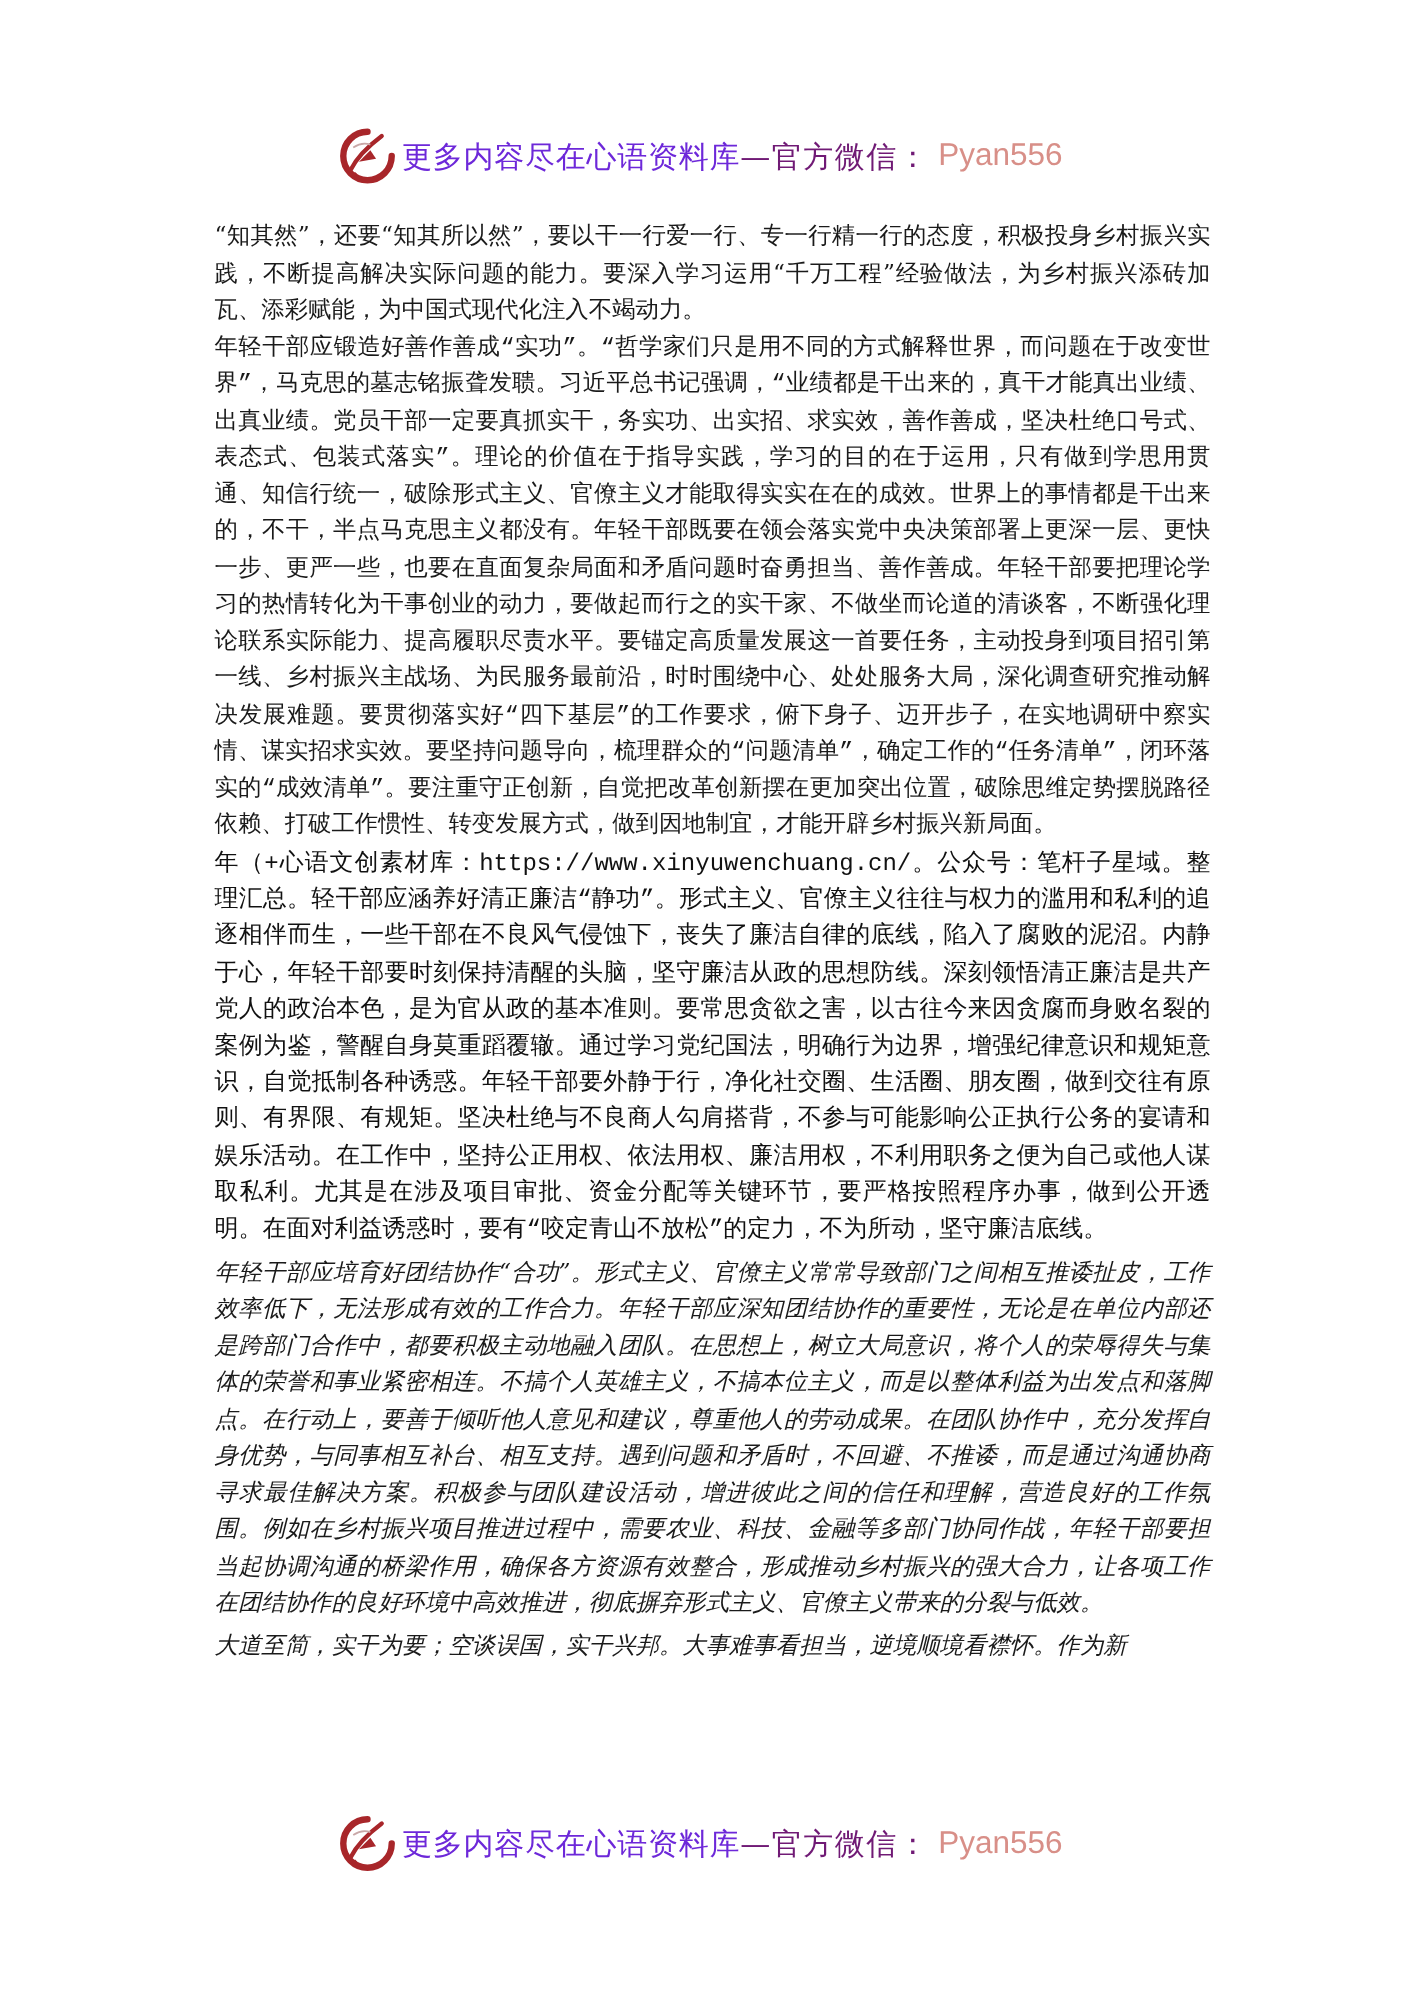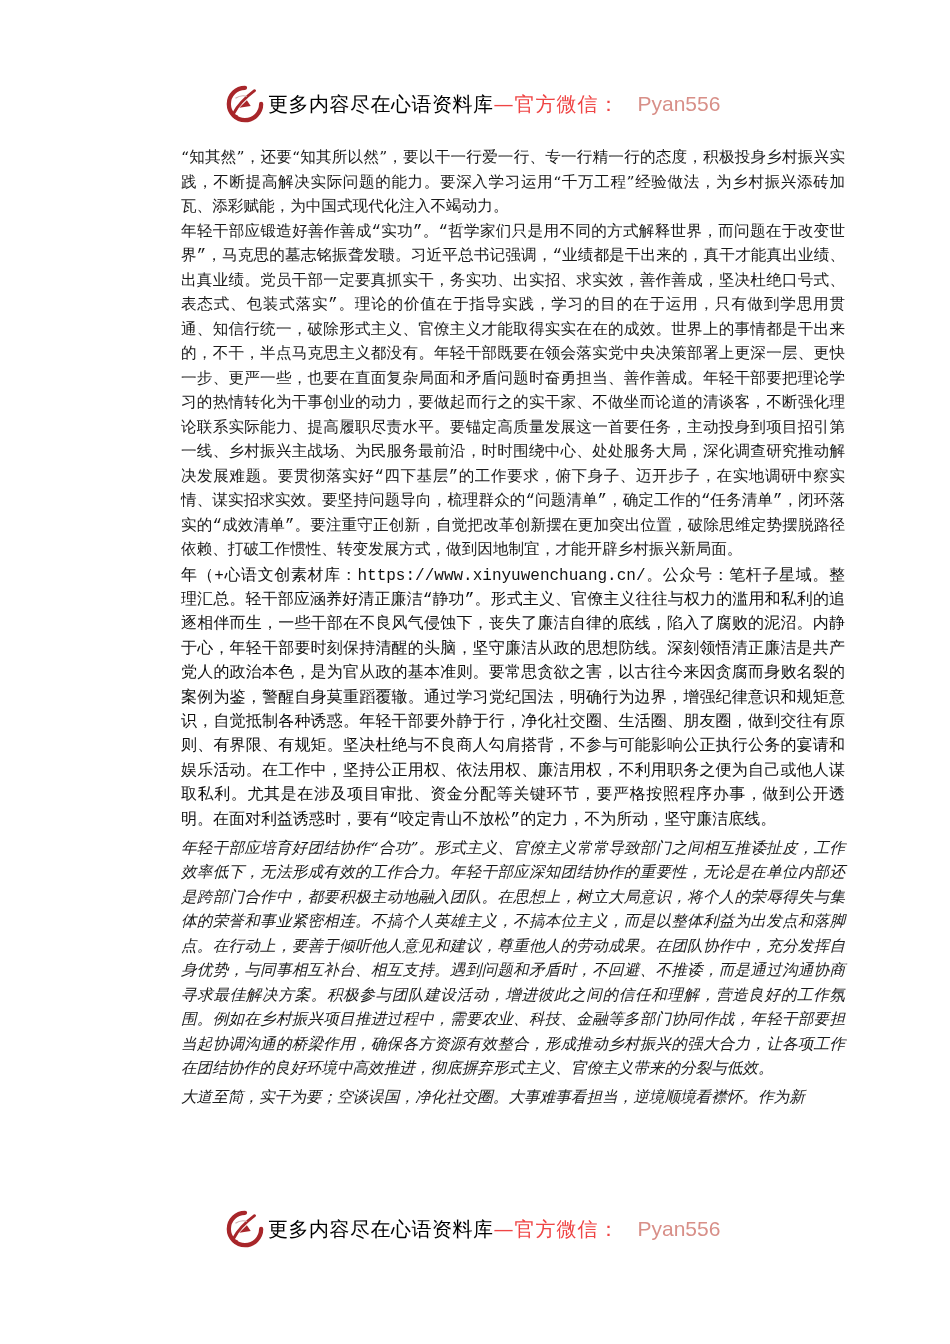--- a/index.html
+++ b/index.html
@@ -28,41 +28,40 @@
     .watermark.bottom { top: 1207px; }
     .wm-logo {
       width: 38px;
       height: 38px;
       margin-right: 4px;
       flex: 0 0 auto;
     }
     .wm-red {
       font-family: "DejaVu Serif", "Liberation Serif", serif;
       font-size: 20px;
-      color: #000000;
+      color: #6d28d9;
       letter-spacing: 0.5px;
     }
     .wm-gray {
       font-family: "DejaVu Serif", "Liberation Serif", serif;
       font-size: 20px;
-      color: #ef4444;
+      color: #701a75;
       letter-spacing: 1px;
     }
     .wm-id {
       font-family: "Liberation Sans", "DejaVu Sans", sans-serif;
       font-size: 21px;
       color: #d88f88;
-      margin-left: 18px;
+      margin-left: 6px;
     }
     .content {
       position: absolute;
       left: 143px;
       top: 145px;
       width: 664px;
-      margin-left: 38px;
     }
     .para {
       margin: 0;
       font-size: 15.6px;
       line-height: 24.5px;
       text-align: justify;
       text-justify: inter-character;
       word-break: break-all;
       font-family: "DejaVu Serif", "Liberation Serif", serif;
     }
@@ -95,21 +94,21 @@
   <span class="wm-red">更多内容尽在心语资料库</span>
   <span class="wm-gray">—官方微信：</span>
   <span class="wm-id">Pyan556</span>
 </div>
 
 <div class="content">
   <p class="para">“知其然”，还要“知其所以然”，要以干一行爱一行、专一行精一行的态度，积极投身乡村振兴实践，不断提高解决实际问题的能力。要深入学习运用“千万工程”经验做法，为乡村振兴添砖加瓦、添彩赋能，为中国式现代化注入不竭动力。</p>
   <p class="para tight-top">年轻干部应锻造好善作善成“实功”。“哲学家们只是用不同的方式解释世界，而问题在于改变世界”，马克思的墓志铭振聋发聩。习近平总书记强调，“业绩都是干出来的，真干才能真出业绩、出真业绩。党员干部一定要真抓实干，务实功、出实招、求实效，善作善成，坚决杜绝口号式、表态式、包装式落实”。理论的价值在于指导实践，学习的目的在于运用，只有做到学思用贯通、知信行统一，破除形式主义、官僚主义才能取得实实在在的成效。世界上的事情都是干出来的，不干，半点马克思主义都没有。年轻干部既要在领会落实党中央决策部署上更深一层、更快一步、更严一些，也要在直面复杂局面和矛盾问题时奋勇担当、善作善成。年轻干部要把理论学习的热情转化为干事创业的动力，要做起而行之的实干家、不做坐而论道的清谈客，不断强化理论联系实际能力、提高履职尽责水平。要锚定高质量发展这一首要任务，主动投身到项目招引第一线、乡村振兴主战场、为民服务最前沿，时时围绕中心、处处服务大局，深化调查研究推动解决发展难题。要贯彻落实好“四下基层”的工作要求，俯下身子、迈开步子，在实地调研中察实情、谋实招求实效。要坚持问题导向，梳理群众的“问题清单”，确定工作的“任务清单”，闭环落实的“成效清单”。要注重守正创新，自觉把改革创新摆在更加突出位置，破除思维定势摆脱路径依赖、打破工作惯性、转变发展方式，做到因地制宜，才能开辟乡村振兴新局面。</p>
   <p class="para sans tight-top">年（+心语文创素材库：https://www.xinyuwenchuang.cn/。公众号：笔杆子星域。整理汇总。轻干部应涵养好清正廉洁“静功”。形式主义、官僚主义往往与权力的滥用和私利的追逐相伴而生，一些干部在不良风气侵蚀下，丧失了廉洁自律的底线，陷入了腐败的泥沼。内静于心，年轻干部要时刻保持清醒的头脑，坚守廉洁从政的思想防线。深刻领悟清正廉洁是共产党人的政治本色，是为官从政的基本准则。要常思贪欲之害，以古往今来因贪腐而身败名裂的案例为鉴，警醒自身莫重蹈覆辙。通过学习党纪国法，明确行为边界，增强纪律意识和规矩意识，自觉抵制各种诱惑。年轻干部要外静于行，净化社交圈、生活圈、朋友圈，做到交往有原则、有界限、有规矩。坚决杜绝与不良商人勾肩搭背，不参与可能影响公正执行公务的宴请和娱乐活动。在工作中，坚持公正用权、依法用权、廉洁用权，不利用职务之便为自己或他人谋取私利。尤其是在涉及项目审批、资金分配等关键环节，要严格按照程序办事，做到公开透明。在面对利益诱惑时，要有“咬定青山不放松”的定力，不为所动，坚守廉洁底线。</p>
   <p class="para gap-top">年轻干部应培育好团结协作“合功”。形式主义、官僚主义常常导致部门之间相互推诿扯皮，工作效率低下，无法形成有效的工作合力。年轻干部应深知团结协作的重要性，无论是在单位内部还是跨部门合作中，都要积极主动地融入团队。在思想上，树立大局意识，将个人的荣辱得失与集体的荣誉和事业紧密相连。不搞个人英雄主义，不搞本位主义，而是以整体利益为出发点和落脚点。在行动上，要善于倾听他人意见和建议，尊重他人的劳动成果。在团队协作中，充分发挥自身优势，与同事相互补台、相互支持。遇到问题和矛盾时，不回避、不推诿，而是通过沟通协商寻求最佳解决方案。积极参与团队建设活动，增进彼此之间的信任和理解，营造良好的工作氛围。例如在乡村振兴项目推进过程中，需要农业、科技、金融等多部门协同作战，年轻干部要担当起协调沟通的桥梁作用，确保各方资源有效整合，形成推动乡村振兴的强大合力，让各项工作在团结协作的良好环境中高效推进，彻底摒弃形式主义、官僚主义带来的分裂与低效。</p>
-  <p class="para gap-top">大道至简，实干为要；空谈误国，净化社交圈。大事难事看担当，逆境顺境看襟怀。作为新</p>
+  <p class="para gap-top">大道至简，实干为要；空谈误国，实干兴邦。大事难事看担当，逆境顺境看襟怀。作为新</p>
 </div>
 
 <div class="watermark bottom">
   <svg class="wm-logo" viewBox="0 0 40 40">
     <path d="M20 3 A17 17 0 1 0 37 20" fill="none" stroke="#a8262a" stroke-width="4.5" stroke-linecap="round"></path>
     <path d="M8 30 Q14 18 30 6" fill="none" stroke="#a8262a" stroke-width="3" stroke-linecap="round"></path>
     <path d="M14 24 L22 16 L26 22 Z" fill="#a8262a"></path>
     <path d="M10 14 Q16 10 22 12" fill="none" stroke="#c9a8a8" stroke-width="1.2"></path>
     <path d="M12 32 L9 35" stroke="#a8262a" stroke-width="2"></path>
   </svg>

